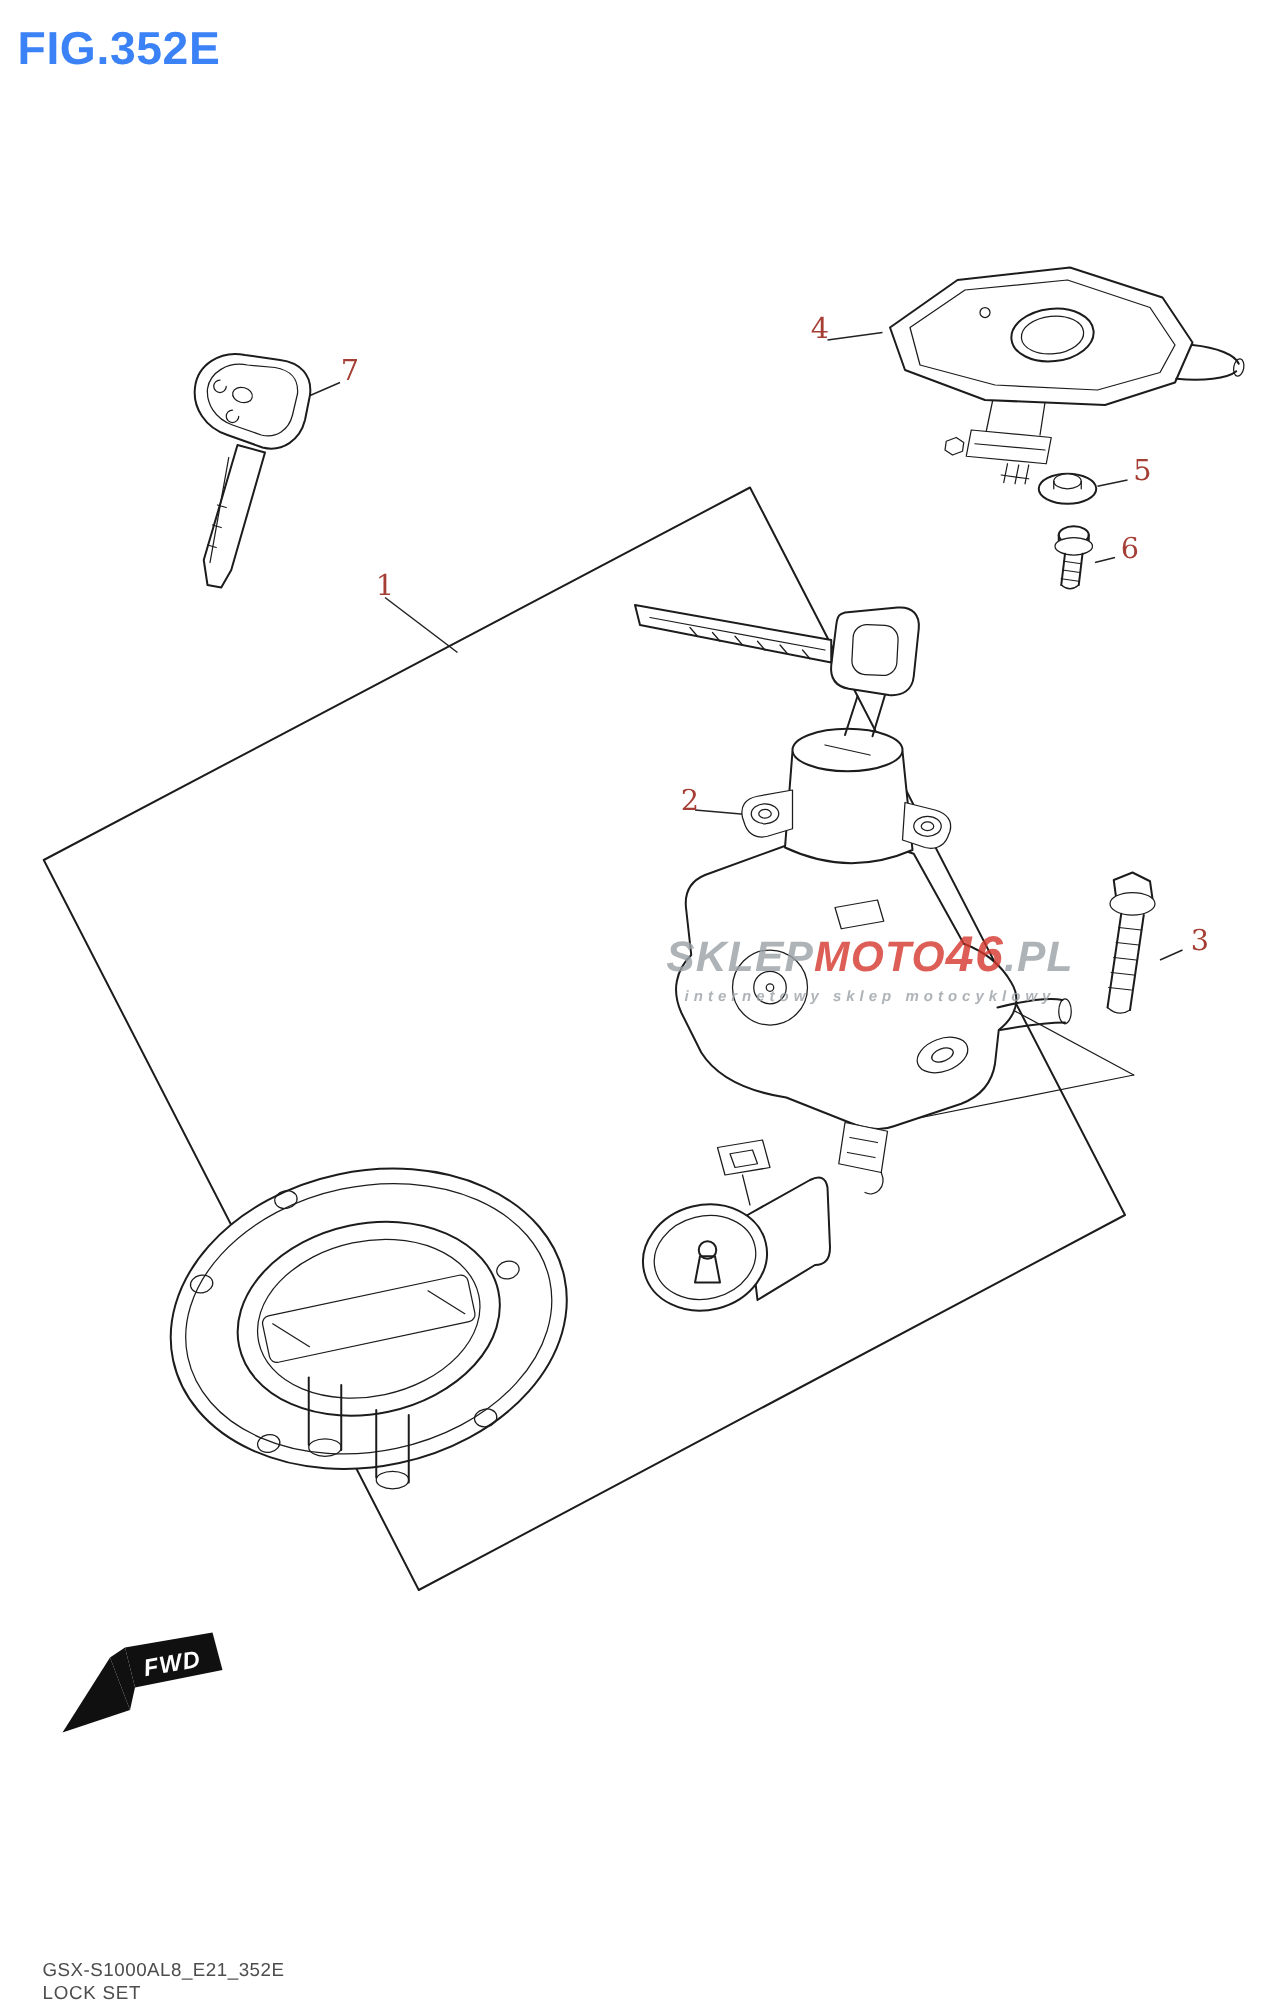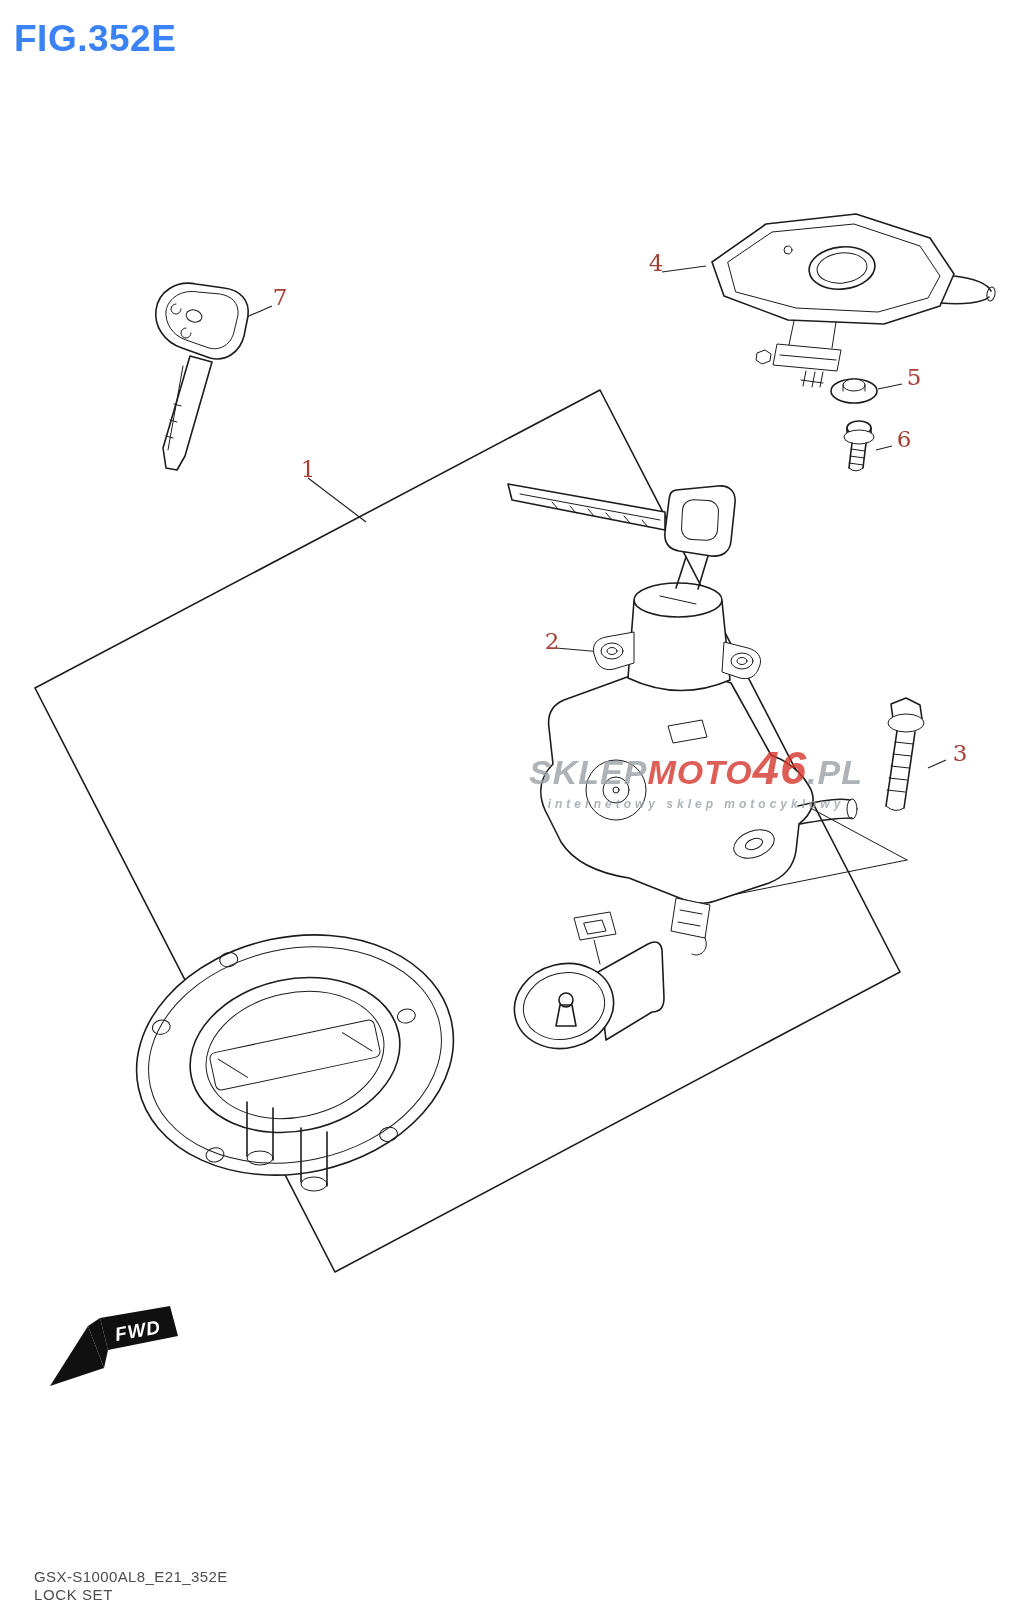--- a/index.html
+++ b/index.html
@@ -36,21 +36,21 @@
     font:400 23px "DejaVu Serif",serif;
     color:var(--accent);
   }
   .watermark{
     position:absolute;left:468px;top:744px;width:456px;
     text-align:center;opacity:.8;pointer-events:none;
   }
   .wm-main{font:italic 800 34px "Liberation Sans",sans-serif;letter-spacing:1px;line-height:1;}
   .wm-gray{color:var(--watermark-gray);}
   .wm-red{color:var(--watermark-red);}
-  .wm-big{font-size:47px;}
+  .wm-big{font-size:40px;}
   .wm-sub{
     margin-top:6px;
     font:italic 700 12px "Liberation Sans",sans-serif;
     letter-spacing:4px;color:var(--watermark-gray);
   }
   .footer-code{position:absolute;left:34px;top:1568px;font:400 15px "Liberation Sans",sans-serif;color:var(--footer);letter-spacing:.4px;}
   .footer-name{position:absolute;left:34px;top:1546px;font:400 15px "Liberation Sans",sans-serif;color:var(--footer);letter-spacing:.6px;margin-top:40px;}
 </style>
 </head>
 <body>

